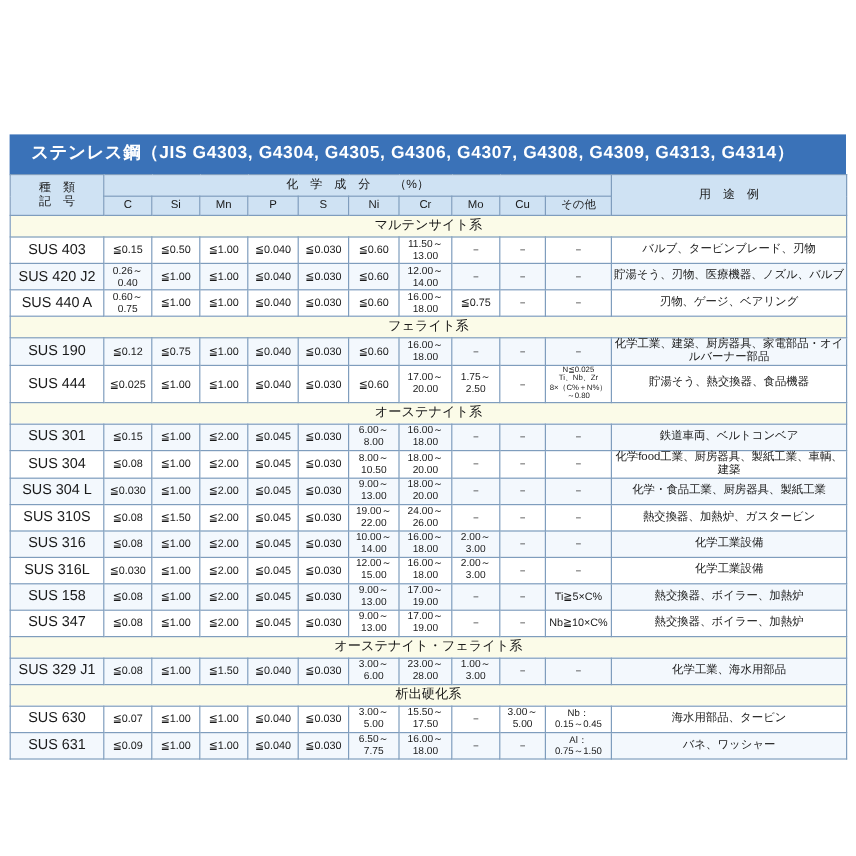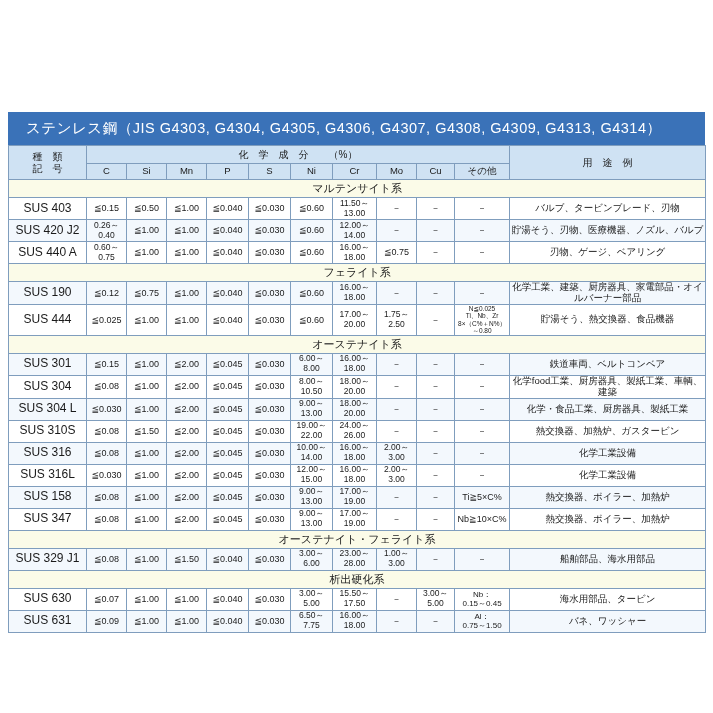--- a/index.html
+++ b/index.html
@@ -13,21 +13,21 @@
   #sheet {
     position: absolute;
     left: 8px;
     top: 112px;
     width: 697px;
   }
   .title-bar {
     background: #3a72b8;
     color: #ffffff;
     font-size: 14.5px;
-    font-weight: normal;
+    font-weight: bold;
     letter-spacing: 0.5px;
     padding: 6px 0 6px 18px;
     height: 21px;
     line-height: 21px;
     box-sizing: content-box;
   }
   table.main {
     border-collapse: collapse;
     width: 697px;
     table-layout: fixed;
@@ -332,21 +332,21 @@
           <td class="">≦0.08</td>
           <td>≦1.00</td>
           <td>≦1.50</td>
           <td>≦0.040</td>
           <td>≦0.030</td>
           <td class="two">3.00～<br>6.00</td>
           <td class="two">23.00～<br>28.00</td>
           <td class="two">1.00～<br>3.00</td>
           <td class="">－</td>
           <td class="">－</td>
-          <td class="use">船舶部品、海水用部品</td>
+          <td class="use">化学工業、海水用部品</td>
         </tr>
         <tr>
           <td class="grp" colspan="12">析出硬化系</td>
         </tr>
         <tr class="row">
           <td class="grade">SUS 630</td>
           <td class="">≦0.07</td>
           <td>≦1.00</td>
           <td>≦1.00</td>
           <td>≦0.040</td>

